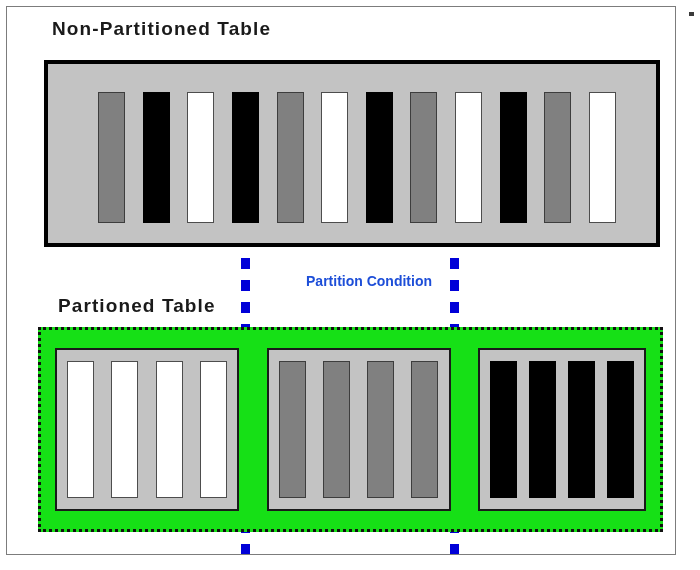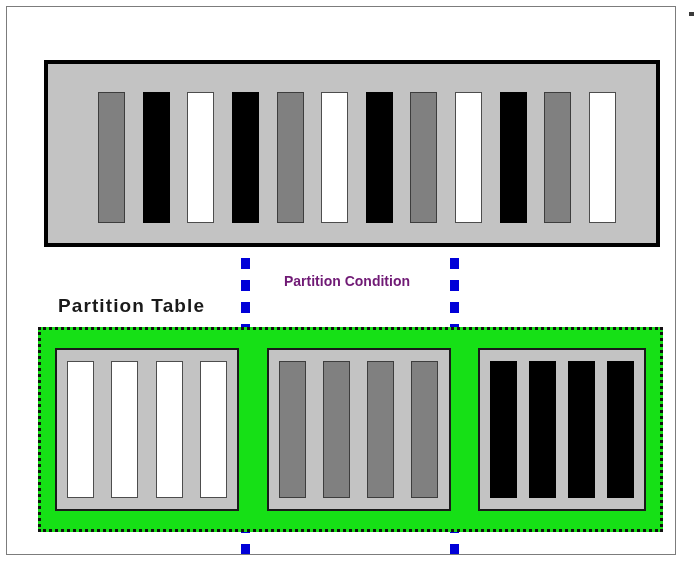--- a/index.html
+++ b/index.html
@@ -94,22 +94,22 @@
         #0000d8 0px, #0000d8 11px,
         rgba(0,0,0,0) 11px, rgba(0,0,0,0) 22px);
   }
   #dashed-line-left  { left: 241px; }
   #dashed-line-right { left: 450px; }
   #partition-condition-label {
     position: absolute;
     left: 262px;
     top: 272px;
     width: 170px;
-    text-align: center;
-    color: #701a75;
+    text-align: right;
+    color: #1d4ed8;
     font-size: 14px;
     line-height: 18px;
     font-weight: bold;
   }
   #partition-condition-label .sub { display: block; }
   
   #partitioned-table {
     position: absolute;
     left: 38px;
     top: 327px;
@@ -146,20 +146,21 @@
   .part-bar.c-gray  { background: #808080; border-color: #3d3d3d; }
   .part-bar.c-black { background: #000000; border-color: #000000; }
 </style>
 </head>
 <body>
 
 <div id="canvas">
   <div id="frame"></div>
   <div class="corner-mark"></div>
 
+  <div class="title" id="title-non-partitioned">Non-Partitioned Table</div>
 
   <div id="non-partitioned-table">
     <div id="non-partitioned-rows">
       <div class="row-bar c-gray"></div>
       <div class="row-bar c-black"></div>
       <div class="row-bar c-white"></div>
       <div class="row-bar c-black"></div>
       <div class="row-bar c-gray"></div>
       <div class="row-bar c-white"></div>
       <div class="row-bar c-black"></div>
@@ -171,21 +172,21 @@
     </div>
   </div>
 
   <div class="dashed-line" id="dashed-line-left"></div>
   <div class="dashed-line" id="dashed-line-right"></div>
 
   <div id="partition-condition-label">
     <span>Partition Condition</span>
   </div>
 
-  <div class="title" id="title-partitioned">Partition Table</div>
+  <div class="title" id="title-partitioned">Partioned Table</div>
 
   <div id="partitioned-table">
     <div class="partition-box" id="partition-box-0">
       <div class="part-bar c-white"></div>
       <div class="part-bar c-white"></div>
       <div class="part-bar c-white"></div>
       <div class="part-bar c-white"></div>
     </div>
     <div class="partition-box" id="partition-box-1">
       <div class="part-bar c-gray"></div>

